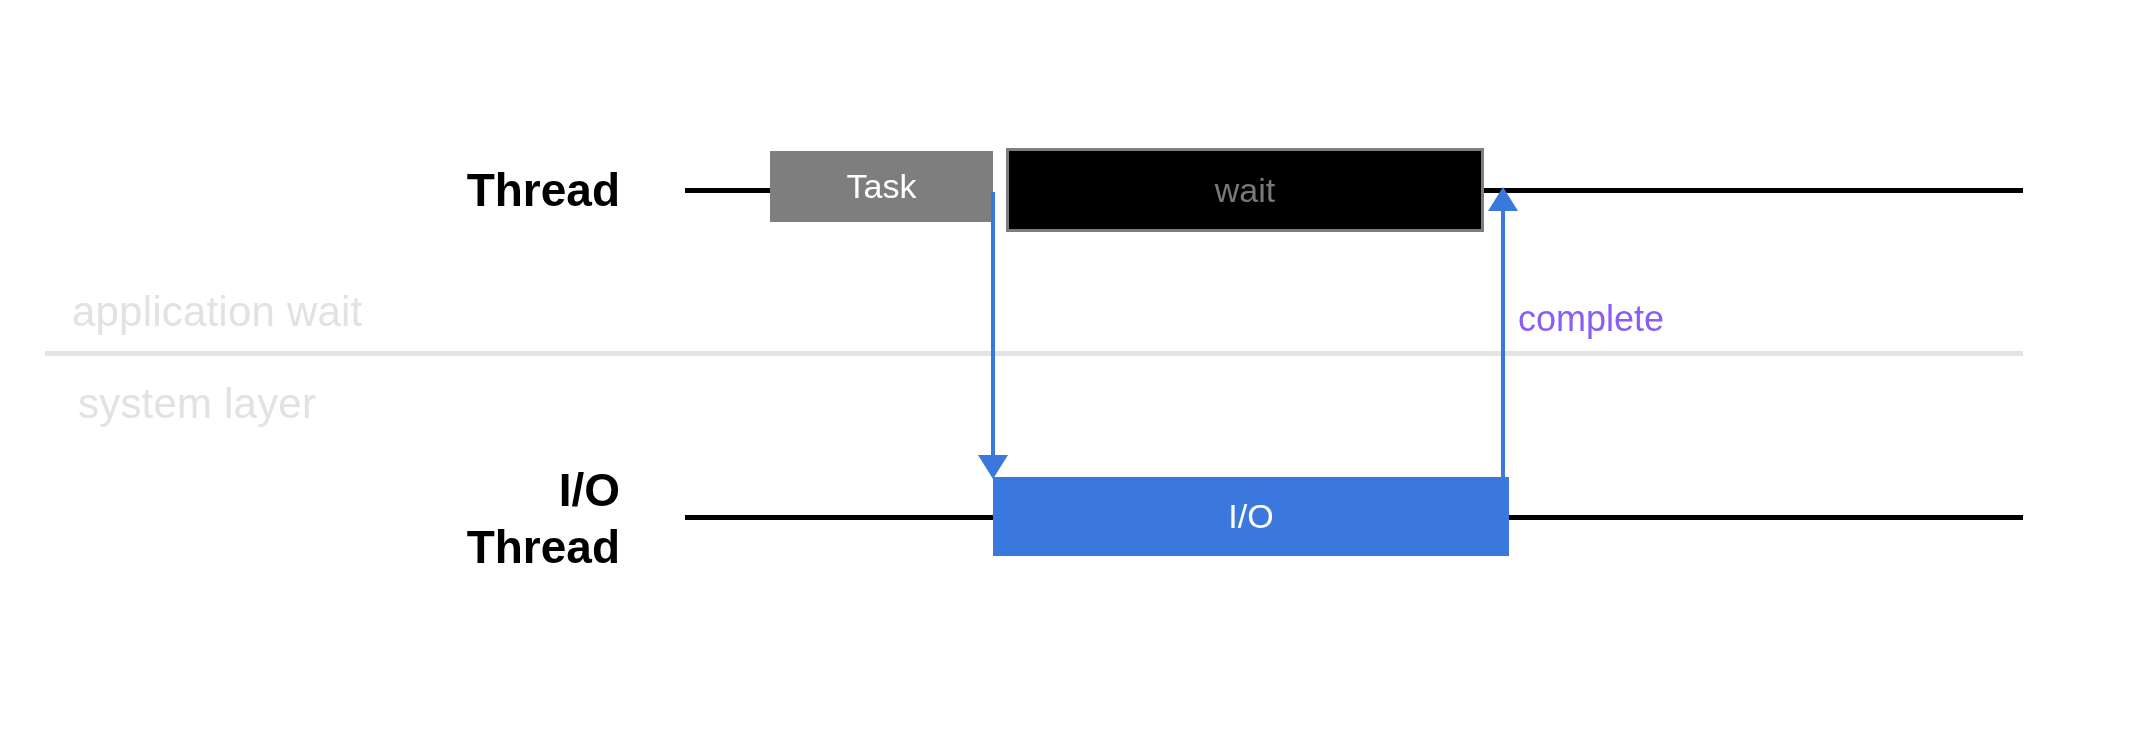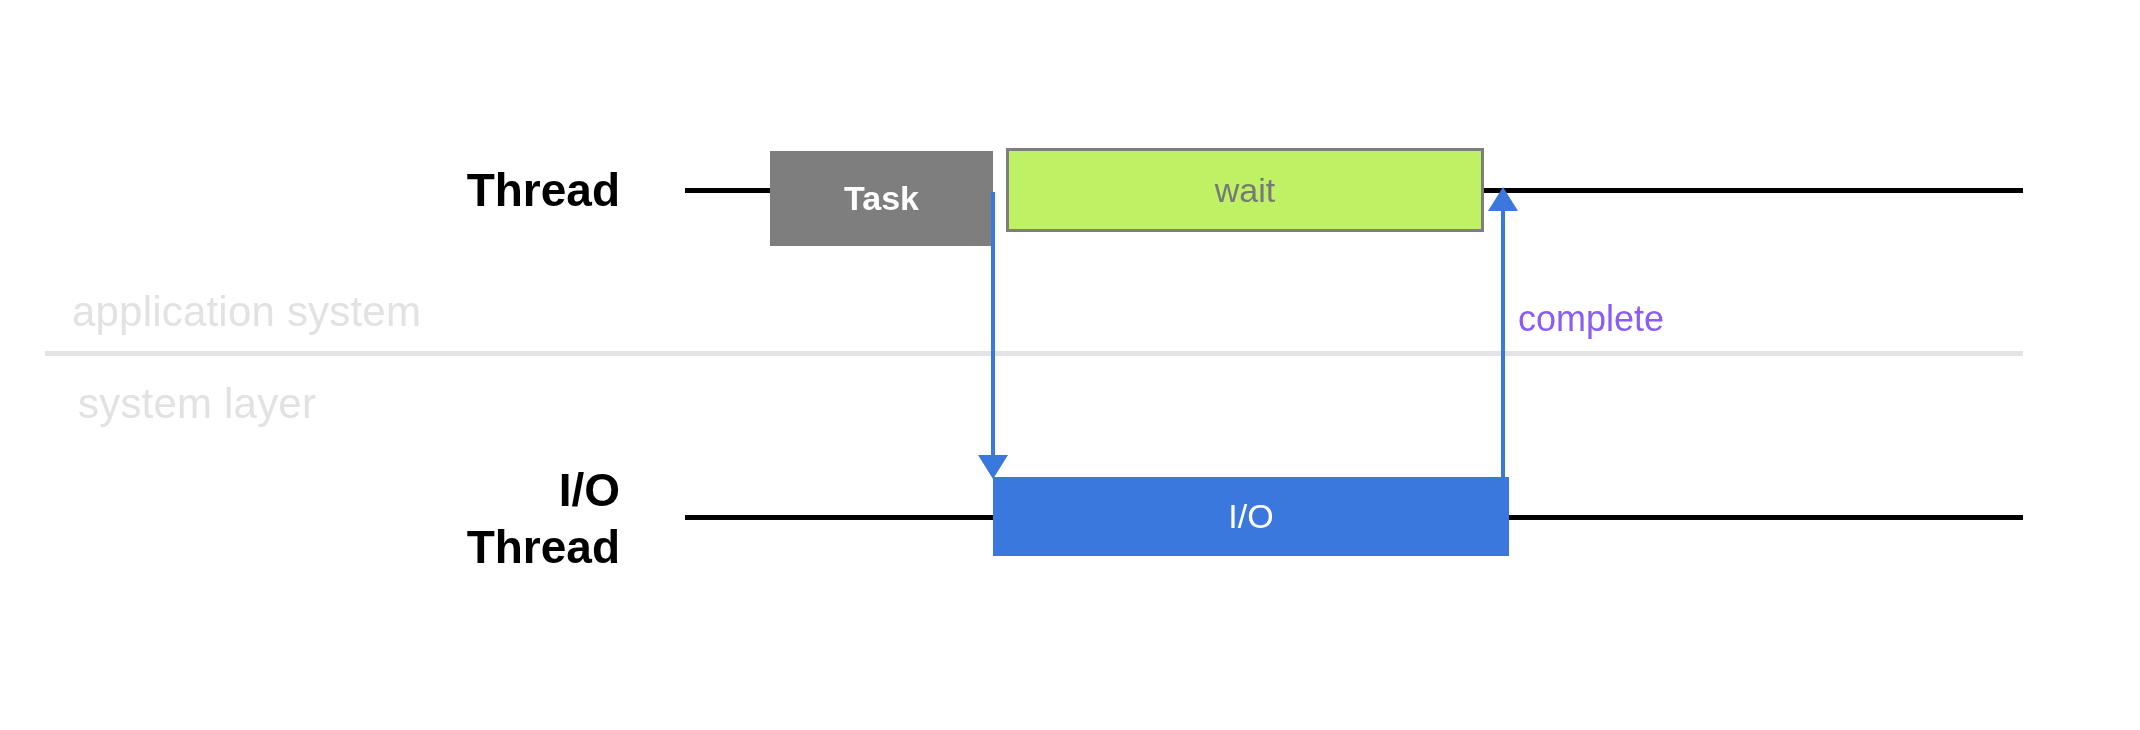--- a/index.html
+++ b/index.html
@@ -79,31 +79,30 @@
     display: flex;
     align-items: center;
     justify-content: center;
     font-size: 34px;
     font-weight: 400;
   }
   #task-box {
     left: 770px;
     top: 151px;
     width: 223px;
-    height: 95px;
+    height: 71px;
     background: #7e7e7e;
     color: #ffffff;
-    font-weight: bold;
   }
   #wait-box {
     left: 1006px;
     top: 148px;
     width: 478px;
     height: 84px;
-    background: #bef264;
+    background: #000000;
     border: 3px solid #7e7e7e;
     color: #787878;
   }
   #io-box {
     left: 993px;
     top: 477px;
     width: 516px;
     height: 79px;
     background: #3b78dd;
     color: #ffffff;
@@ -145,21 +144,21 @@
     font-size: 36px;
     font-weight: 400;
     white-space: nowrap;
   }
 </style>
 </head>
 <body>
 
 <div id="canvas">
 
-  <div class="layer-label" id="layer-app">application system</div>
+  <div class="layer-label" id="layer-app">application wait</div>
 
   <div id="layer-divider"></div>
 
   <div class="layer-label" id="layer-sys">system layer</div>
 
   <div class="lane-label" id="lane-label-thread">Thread</div>
 
   <div class="lane-label" id="lane-label-io">
     <div>I/O</div>
     <div>Thread</div>

